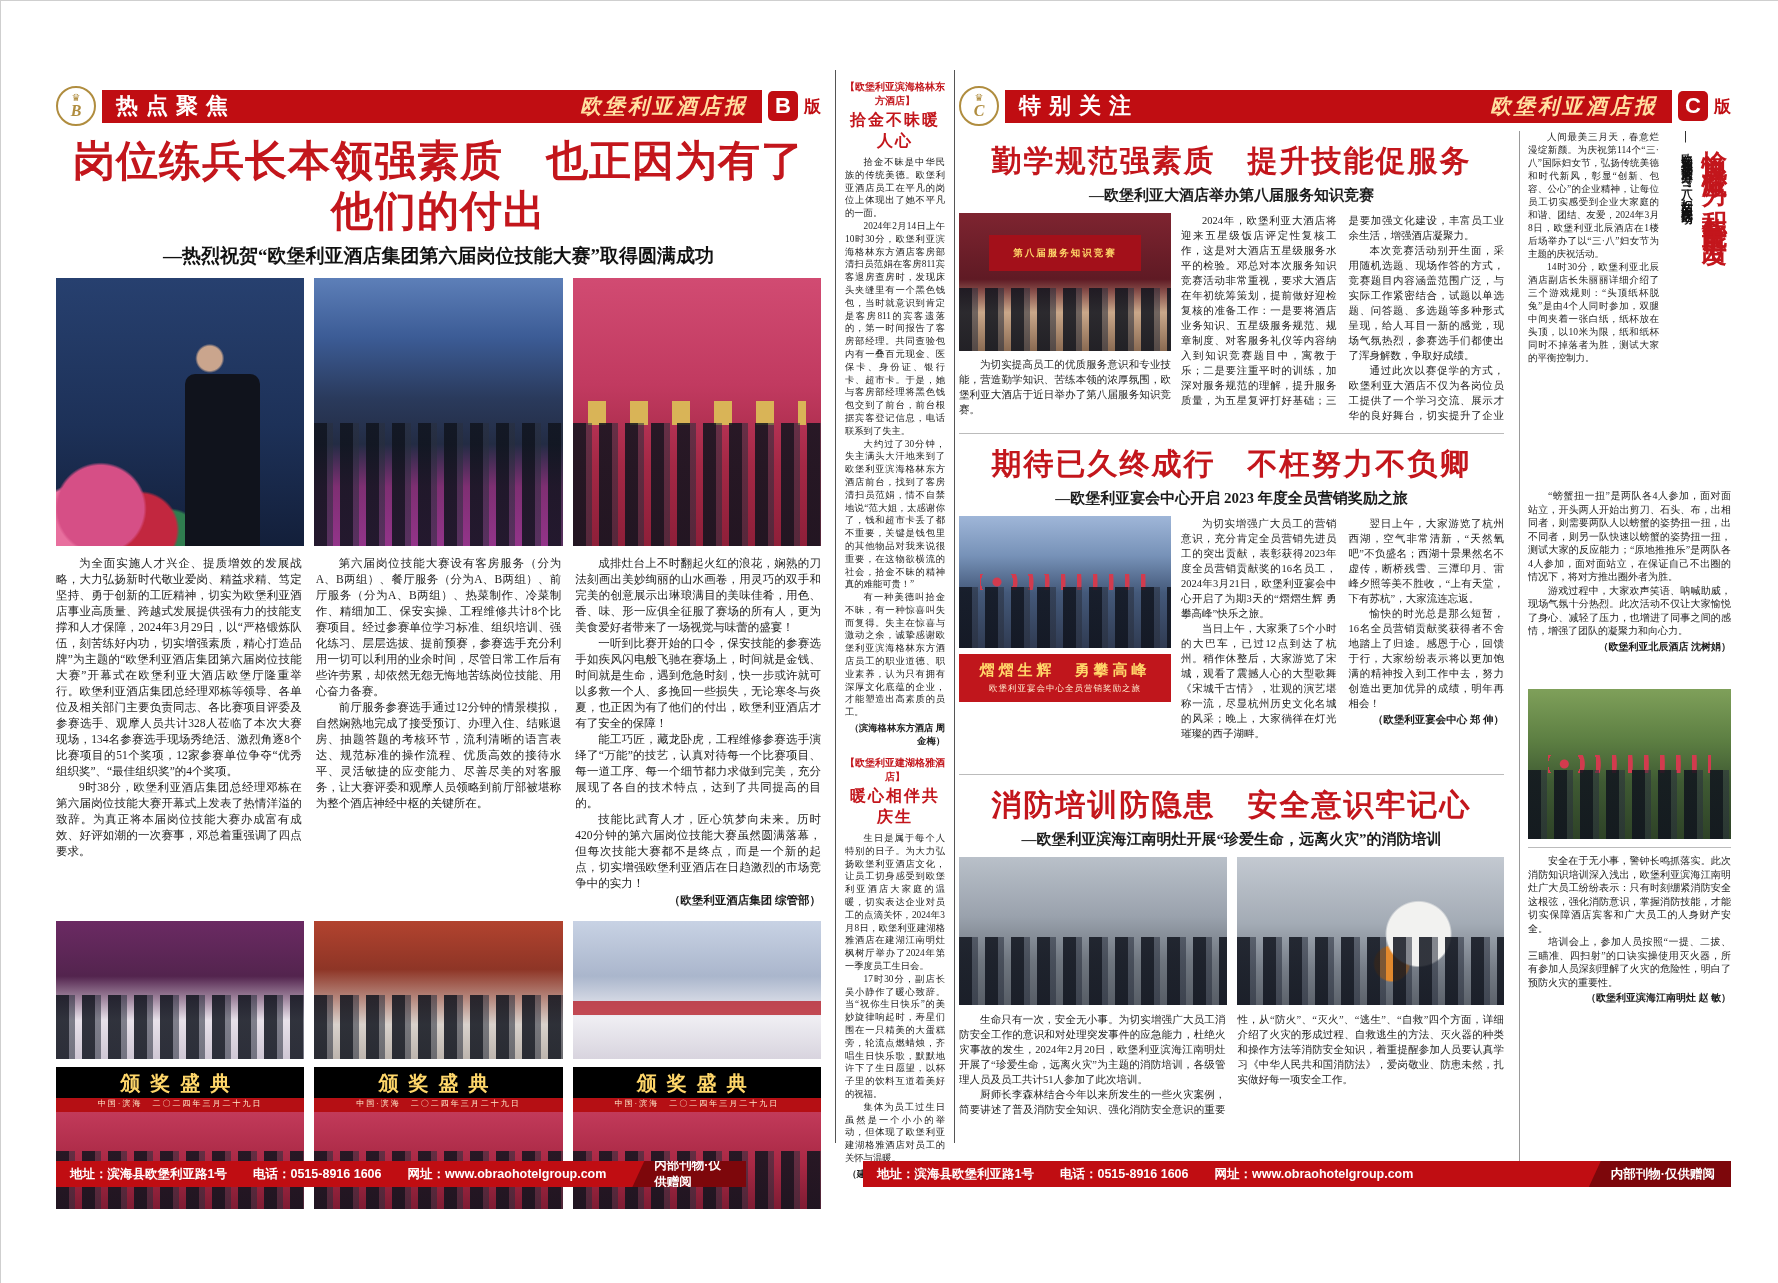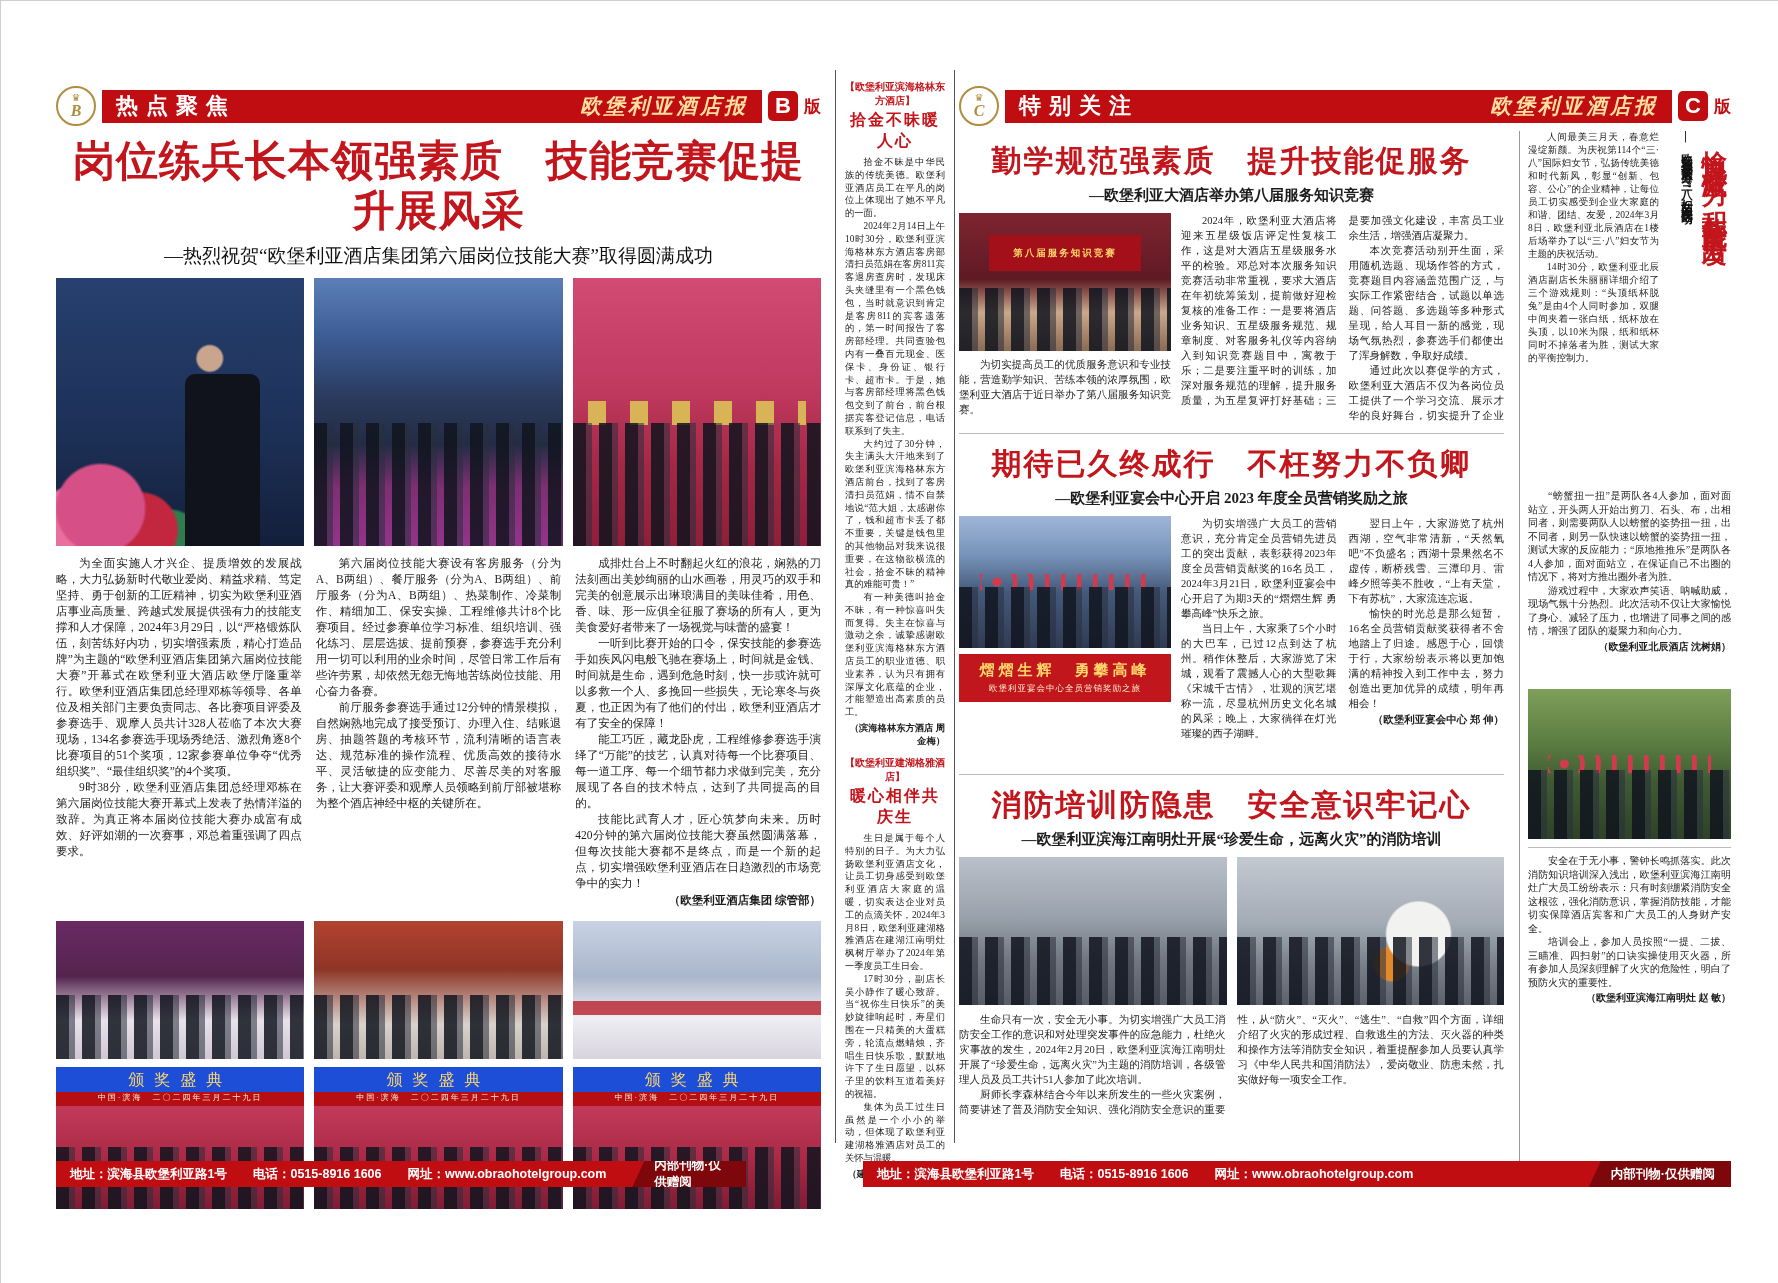--- a/index.html
+++ b/index.html
@@ -17,21 +17,21 @@
   .crest .crown{font-size:10px;}
   .crest .crest-letter{font-size:16px;font-weight:bold;font-style:italic;}
   .banner{flex:1;background:#c00d12;height:33px;display:flex;align-items:center;padding:0 14px;}
   .section-label{color:#fff;font-weight:900;font-size:22px;letter-spacing:8px;font-family:"Liberation Serif",serif;}
   .paper-script{margin-left:auto;color:#ffdfa0;font-weight:bold;font-style:italic;font-size:21px;letter-spacing:3px;}
   .badge{flex:0 0 30px;height:30px;background:#c00d12;border-radius:5px;color:#fff;font-weight:900;font-size:22px;
          display:flex;align-items:center;justify-content:center;font-family:"Liberation Sans",sans-serif;}
   .ban-char{color:#c00d12;font-weight:900;font-size:17px;}
   
   .headlineB{margin:10px 0 0 0;text-align:center;color:#c3161c;font-size:42px;font-weight:900;letter-spacing:1px;line-height:1.2;}
-  .subtitleB{margin-top:6px;text-align:center;font-size:19px;font-weight:normal;color:#111;}
+  .subtitleB{margin-top:6px;text-align:center;font-size:19px;font-weight:bold;color:#111;}
   
   .photo-row{display:flex;gap:10px;margin-top:9px;}
   .ph{position:relative;flex:1;overflow:hidden;}
   .row1 .ph{height:268px;}
   .row2 .ph{height:138px;}
   .ph-speaker{background:
      radial-gradient(circle at 62% 30%,#caa58d 0 5%,transparent 6%),
      radial-gradient(circle at 18% 86%,#d64f86 0 14%,transparent 15%),
      radial-gradient(circle at 34% 94%,#c2273f 0 12%,transparent 13%),
      radial-gradient(circle at 8% 95%,#e86f9e 0 13%,transparent 14%),
@@ -44,21 +44,21 @@
      background:repeating-linear-gradient(90deg,#d9b457 0 18px,transparent 18px 42px);}
   .crowd{position:absolute;left:0;right:0;bottom:0;height:46%;
      background:repeating-linear-gradient(90deg,rgba(16,20,30,.85) 0 13px,rgba(40,46,60,.55) 13px 19px,transparent 19px 26px);}
   .crowd.tall{height:60%;}
   .ph-svc{background:linear-gradient(180deg,#6b2a63 0,#53244e 40%,#e8e2ea 72%,#cfc7d4 100%);}
   .ph-award2{background:linear-gradient(180deg,#b2432f 0,#8e3526 35%,#d9d2cc 75%,#bdb5ae 100%);}
   .ph-tables{background:linear-gradient(180deg,#c8d2e4 0,#aab6cc 40%,#efeef3 70%,#d8d4de 100%);}
   .redstrip{position:absolute;left:0;right:0;top:58%;height:10%;background:#b8202c;opacity:.8;}
   
   .award-ph{flex:1;display:flex;flex-direction:column;overflow:hidden;}
-  .award-banner{background:#1d4ed8;color:#ffd76a;text-align:center;font-weight:400;font-size:16px;letter-spacing:10px;padding:3px 0 1px;}
+  .award-banner{background:#000000;color:#ffd76a;text-align:center;font-weight:700;font-size:20px;letter-spacing:10px;padding:3px 0 1px;}
   .award-date{background:#b50f14;color:#ffeccd;text-align:center;font-size:8px;letter-spacing:2px;padding-bottom:3px;}
   .award-stage{position:relative;flex:1;background:linear-gradient(180deg,#c23a5a 0,#a82844 55%,#7e1c33 100%);}
   .row3{display:flex;gap:10px;margin-top:8px;height:142px;}
   
   .textB{display:flex;gap:14px;margin-top:9px;height:357px;overflow:hidden;}
   .tcol{flex:1;overflow:hidden;}
   .para{margin:0;text-indent:2em;text-align:justify;font-size:11.5px;line-height:16px;}
   .sig{margin:2px 0 0 0;text-align:right;font-weight:bold;font-size:11.5px;}
   
   .mc-tag{color:#c3161c;font-weight:bold;font-size:10px;text-align:center;margin:2px 0 2px;}
@@ -132,21 +132,21 @@
         <span class="crest-letter">B</span>
       </div>
       <div class="banner">
         <span class="section-label">热点聚焦</span>
         <span class="paper-script">欧堡利亚酒店报</span>
       </div>
       <div class="badge">B</div>
       <span class="ban-char">版</span>
     </header>
 
-    <h1 class="headlineB">岗位练兵长本领强素质　技能竞赛促提升展风采</h1>
+    <h1 class="headlineB">岗位练兵长本领强素质　也正因为有了他们的付出</h1>
     <div class="subtitleB">—热烈祝贺“欧堡利亚酒店集团第六届岗位技能大赛”取得圆满成功</div>
 
     <div class="photo-row row1">
       <div class="ph ph-speaker">
         <i class="figure"></i>
       </div>
       <div class="ph ph-hall">
         <i class="crowd"></i>
       </div>
       <div class="ph ph-stage">

